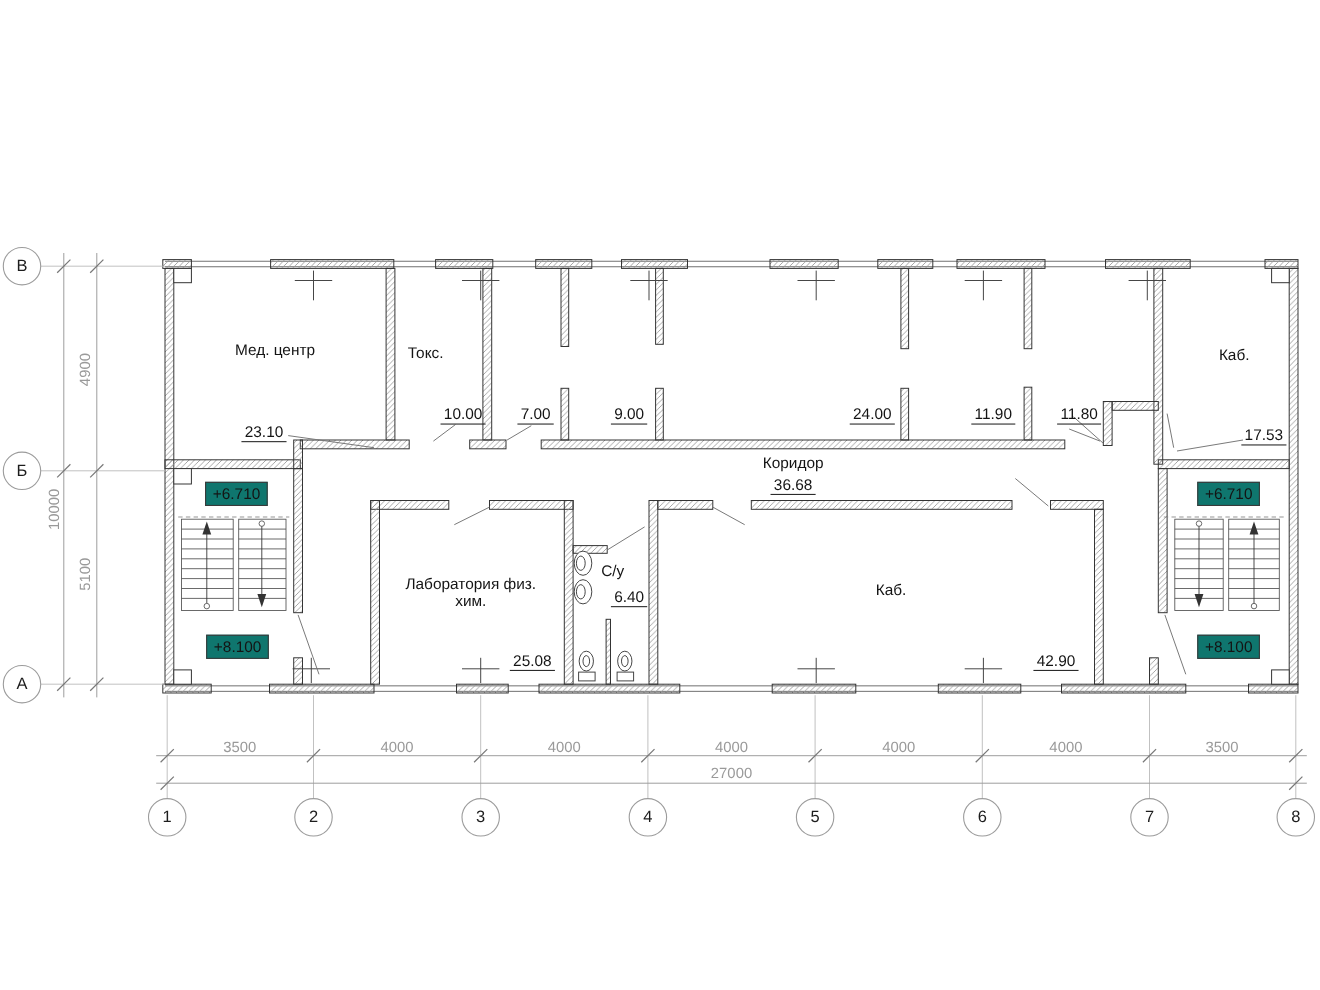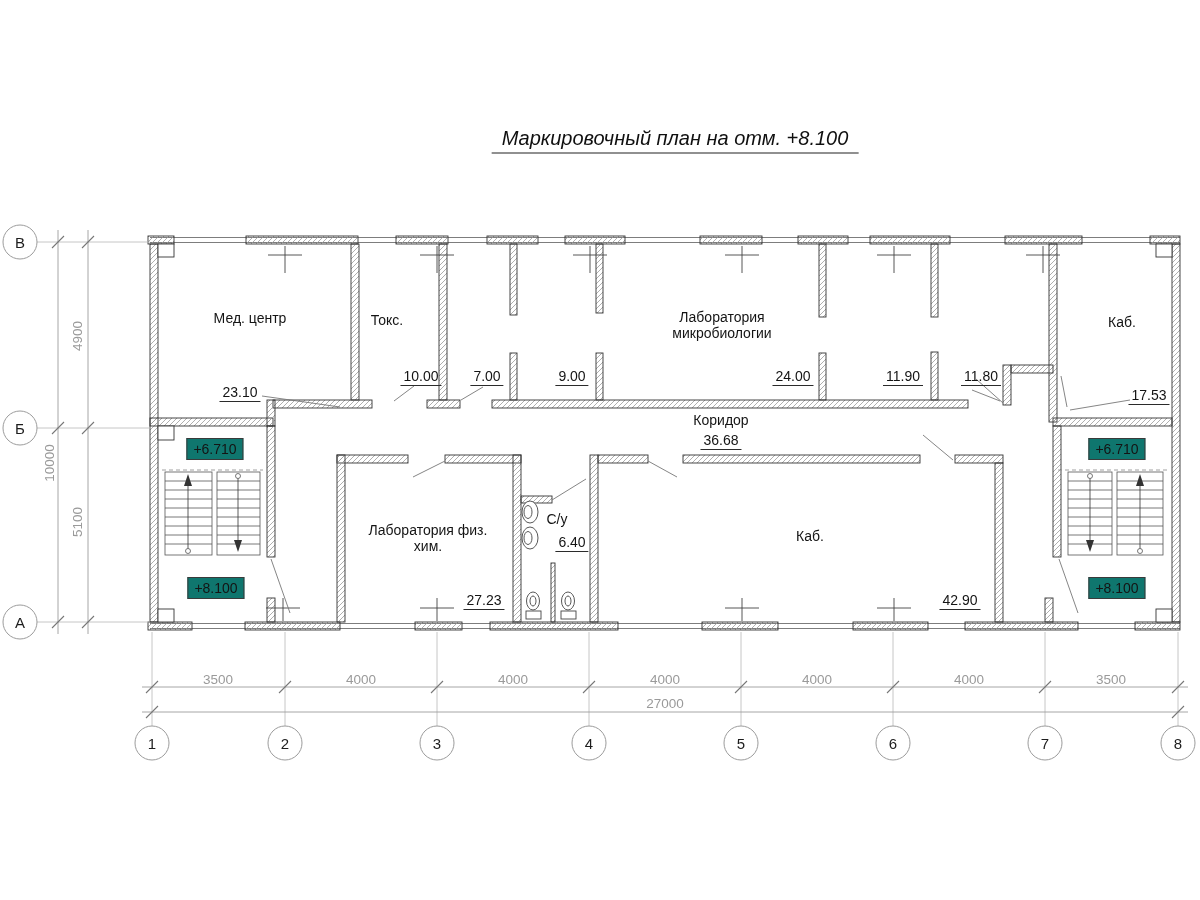--- a/index.html
+++ b/index.html
@@ -265,41 +265,39 @@
     <circle cx="285" cy="743" r="17"></circle>
     <circle cx="437" cy="743" r="17"></circle>
     <circle cx="589" cy="743" r="17"></circle>
     <circle cx="741" cy="743" r="17"></circle>
     <circle cx="893" cy="743" r="17"></circle>
     <circle cx="1045" cy="743" r="17"></circle>
     <circle cx="1178" cy="743" r="17"></circle>
   </g>
 </svg>
 
-<span class="lbl title" style="left:675px;top:140px;">Маркировочный план на отм. +8.100</span>
 
 <span class="lbl" style="left:250px;top:318px;">Мед. центр</span>
 <span class="lbl" style="left:387px;top:320px;">Токс.</span>
-<span class="lbl wrap" style="left:722px;top:326px;width:150px;">Лаборатория микробиологии</span>
 <span class="lbl" style="left:1122px;top:322px;">Каб.</span>
 <span class="lbl" style="left:721px;top:420px;">Коридор</span>
 <span class="lbl wrap" style="left:428px;top:539px;width:130px;">Лаборатория физ. хим.</span>
 <span class="lbl" style="left:557px;top:519px;">С/у</span>
 <span class="lbl" style="left:810px;top:536px;">Каб.</span>
 
 <span class="lbl area" style="left:240px;top:393px;">23.10</span>
 <span class="lbl area" style="left:421px;top:377px;">10.00</span>
 <span class="lbl area" style="left:487px;top:377px;">7.00</span>
 <span class="lbl area" style="left:572px;top:377px;">9.00</span>
 <span class="lbl area" style="left:793px;top:377px;">24.00</span>
 <span class="lbl area" style="left:903px;top:377px;">11.90</span>
 <span class="lbl area" style="left:981px;top:377px;">11.80</span>
 <span class="lbl area" style="left:1149px;top:396px;">17.53</span>
 <span class="lbl area" style="left:721px;top:441px;">36.68</span>
-<span class="lbl area" style="left:484px;top:601px;">27.23</span>
+<span class="lbl area" style="left:484px;top:601px;">25.08</span>
 <span class="lbl area" style="left:572px;top:543px;">6.40</span>
 <span class="lbl area" style="left:960px;top:601px;">42.90</span>
 
 <span class="lbl elev" style="left:215px;top:449px;">+6.710</span>
 <span class="lbl elev" style="left:216px;top:588px;">+8.100</span>
 <span class="lbl elev" style="left:1117px;top:449px;">+6.710</span>
 <span class="lbl elev" style="left:1117px;top:588px;">+8.100</span>
 
 <span class="lbl axis" style="left:20px;top:242px;">В</span>
 <span class="lbl axis" style="left:20px;top:428px;">Б</span>

